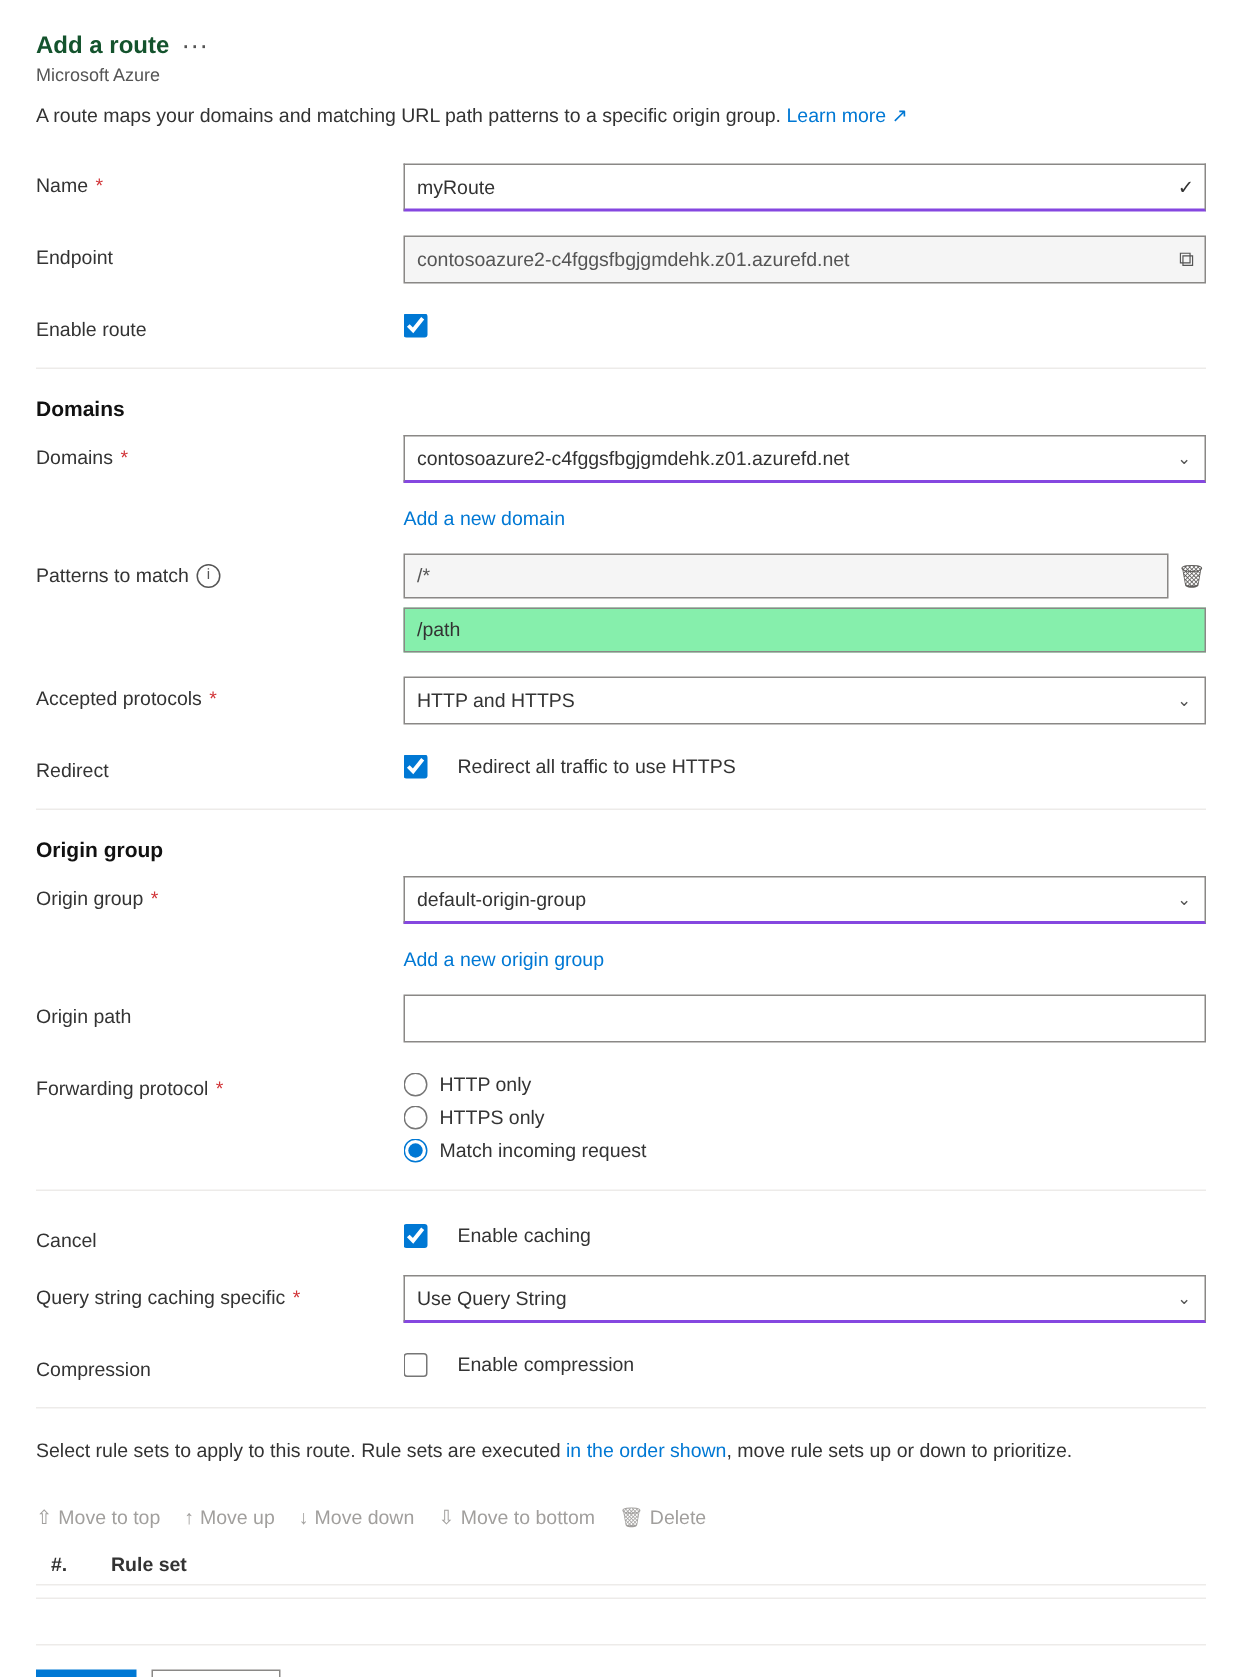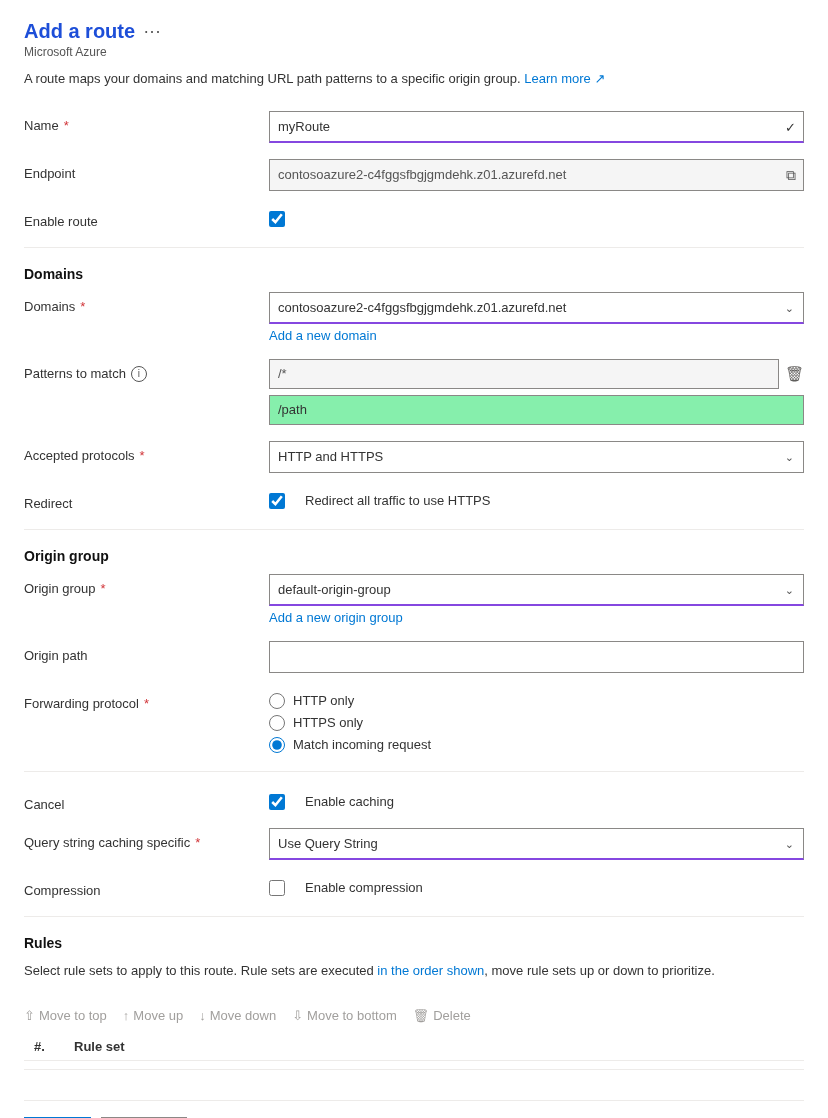--- a/index.html
+++ b/index.html
@@ -14,23 +14,23 @@
     .page-container {
       padding: 20px 24px 30px 24px;
     }
     .page-title-row {
       display: flex;
       align-items: center;
       gap: 8px;
       margin-bottom: 2px;
     }
     .page-title {
-      font-size: 20px;
+      font-size: 16px;
       font-weight: 600;
-      color: #1d4ed8;
+      color: #14532d;
     }
     .page-title-dots {
       font-size: 18px;
       color: #555;
       cursor: pointer;
     }
     .brand-label {
       font-size: 12px;
       color: #555;
       margin-bottom: 10px;
@@ -130,21 +130,21 @@
       color: #111;
       margin-bottom: 10px;
       margin-top: 10px;
     }
     .add-link {
       color: #0078d4;
       font-size: 13px;
       cursor: pointer;
       text-decoration: none;
       display: inline-block;
-      margin-top: 4px;
+      margin-top: 16px;
     }
     .patterns-group {
       display: flex;
       flex-direction: column;
       gap: 6px;
     }
     .pattern-row {
       display: flex;
       align-items: center;
       gap: 6px;
@@ -499,21 +499,20 @@
       <div class="checkbox-wrapper">
         <input type="checkbox" style="">
         <span>Enable compression</span>
       </div>
     </div>
   </div>
 
   <hr class="divider">
 
   <div class="rules-section">
-    <div class="section-header">Rules</div>
     <p class="rules-desc">
       Select rule sets to apply to this route. Rule sets are executed <span class="highlight">in the order shown</span>, move rule sets up or down to prioritize.
     </p>
     <div class="rules-toolbar">
       <button class="toolbar-btn">
         <span>⇧</span>
         <span>Move to top</span>
       </button>
       <button class="toolbar-btn">
         <span>↑</span>

